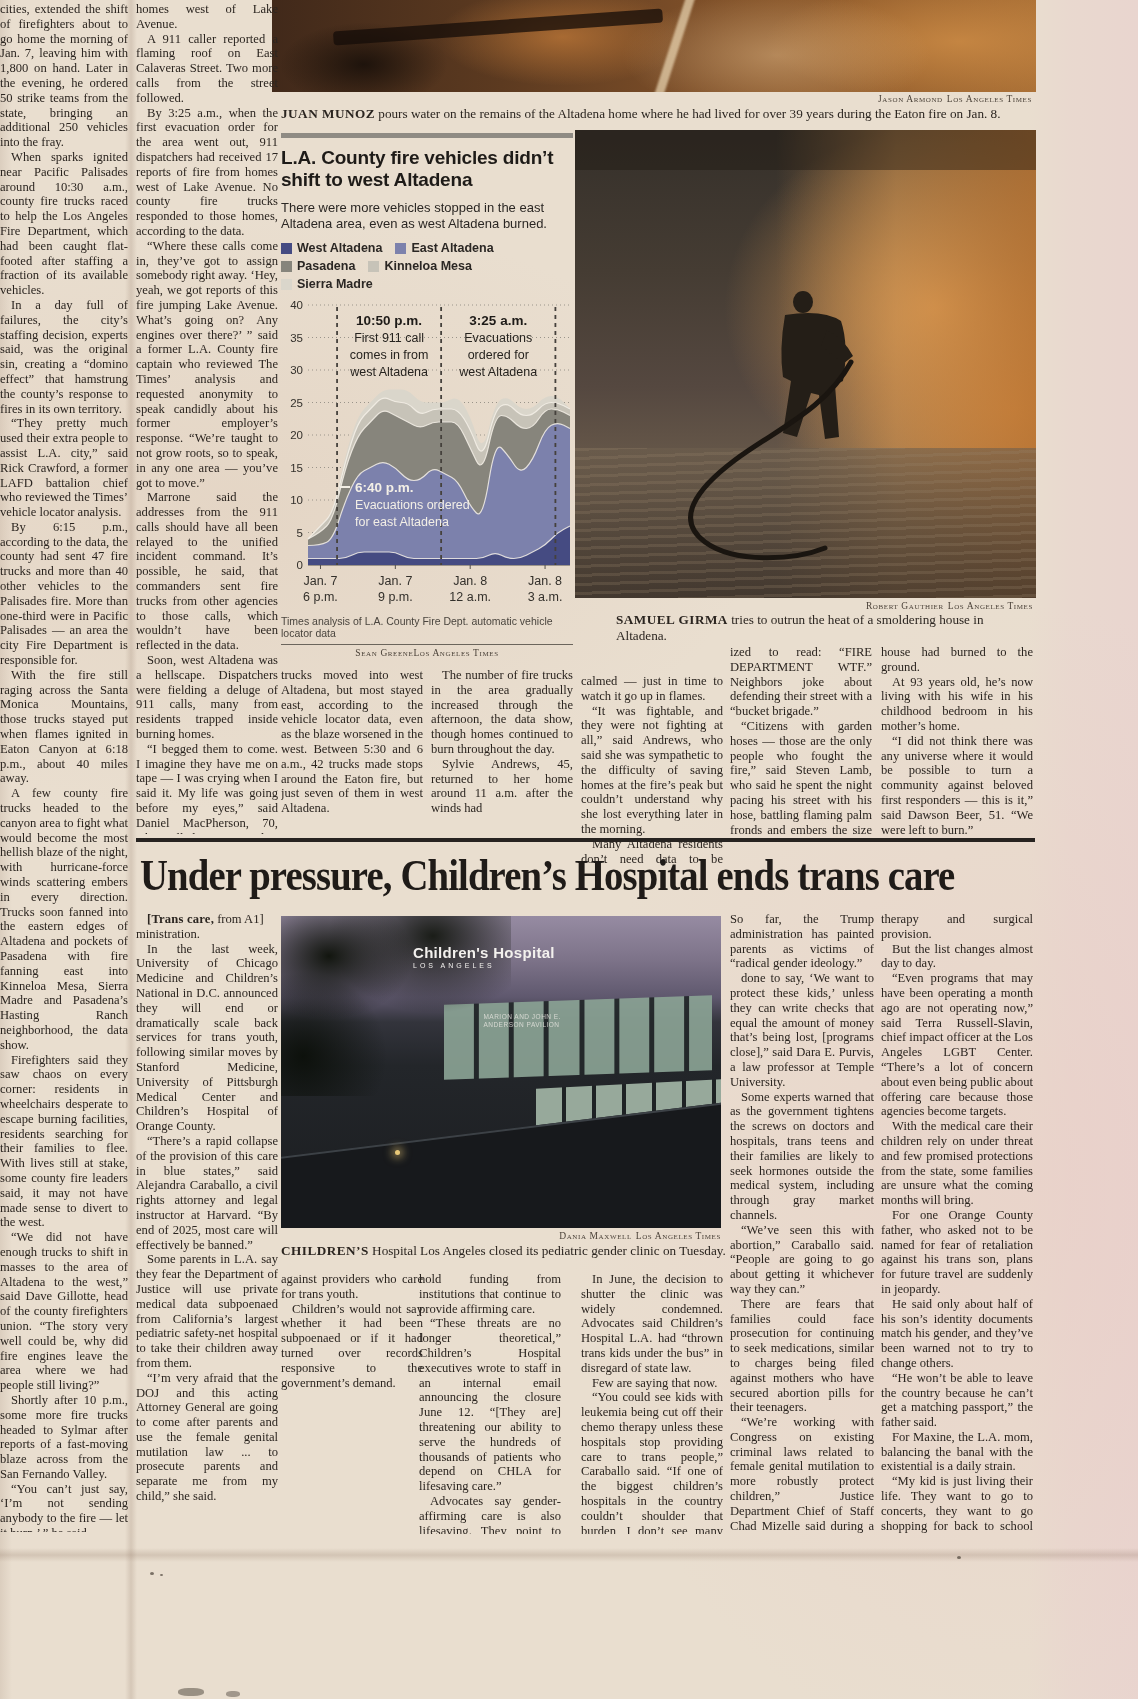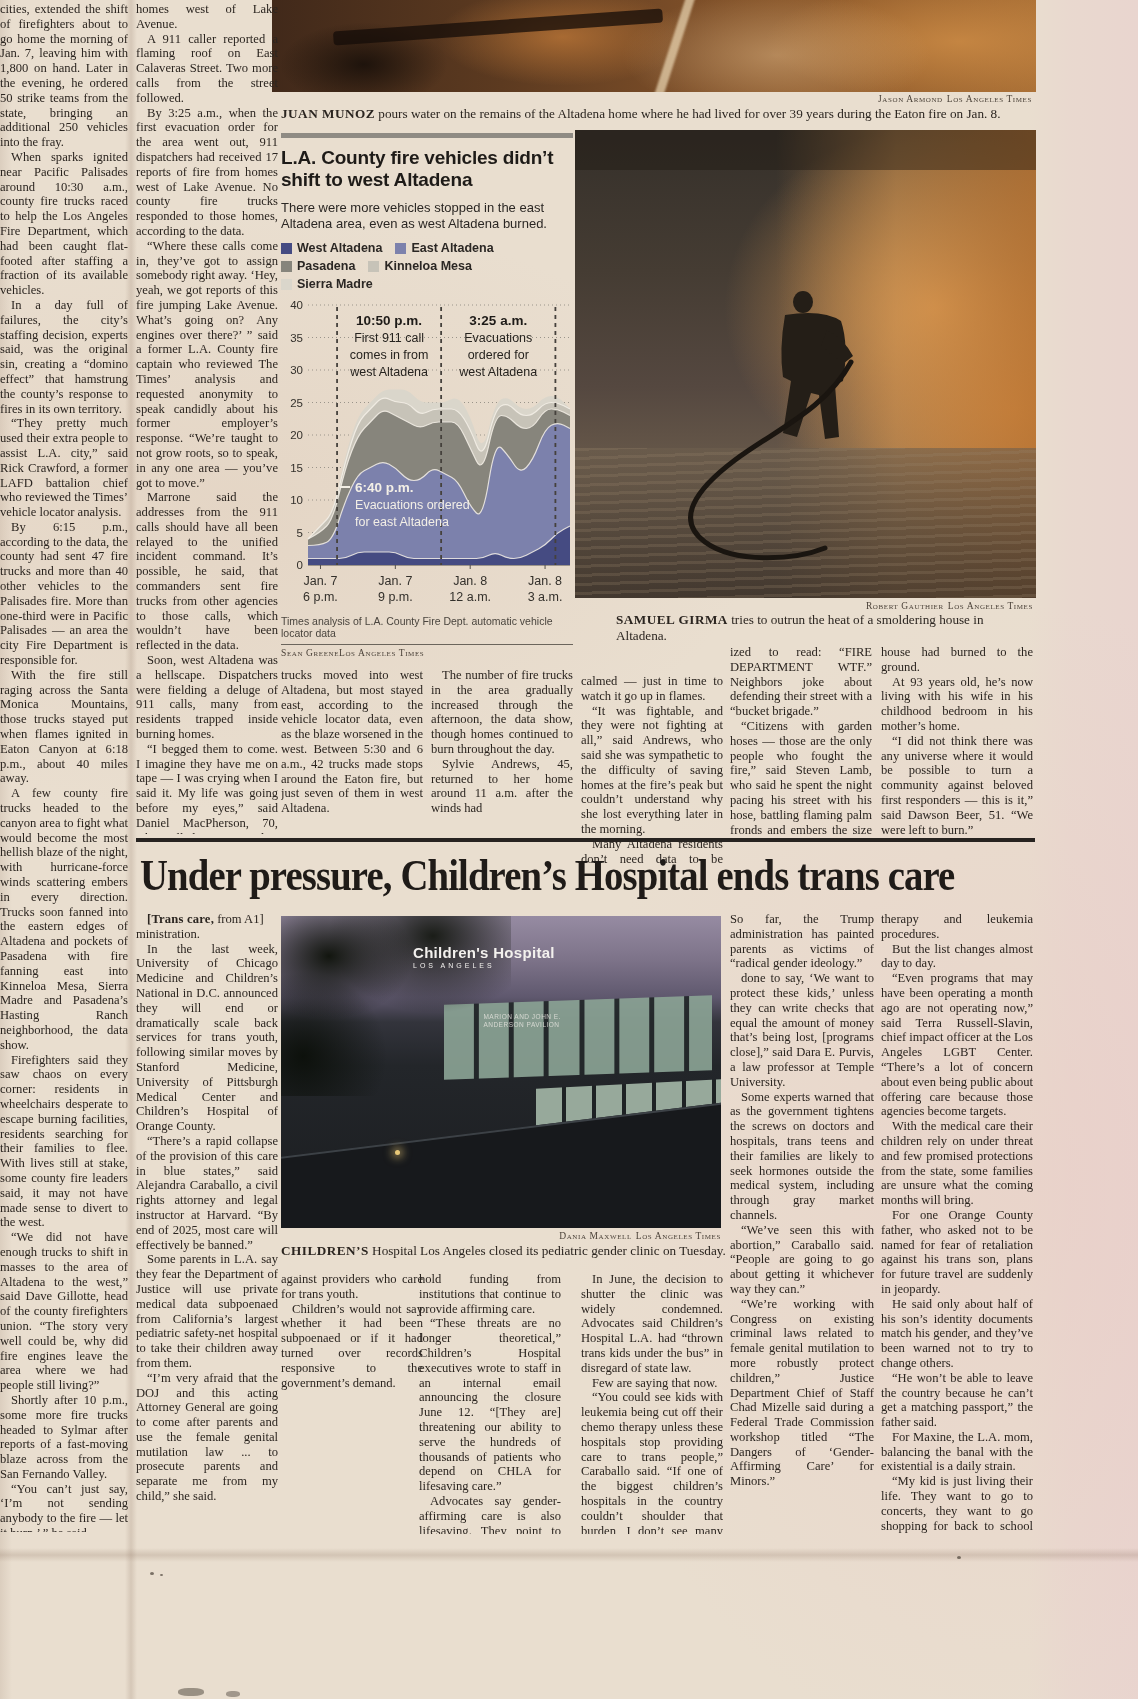--- a/index.html
+++ b/index.html
@@ -53,21 +53,21 @@
     font-size:19px;line-height:22px;letter-spacing:-.2px;color:#1e1b18;}
   .chart-sub{font-family:"Liberation Sans",sans-serif;font-size:13px;line-height:16px;
     color:#2b2724;margin-top:9px;}
   .chart-legend{margin-top:9px;display:flex;flex-wrap:wrap;
     font-family:"Liberation Sans",sans-serif;font-size:12.5px;font-weight:bold;color:#2b2724;}
   .chart-legend .li{display:flex;align-items:center;margin-right:13px;margin-bottom:4px;}
   .chart-legend .sw{width:11px;height:11px;margin-right:5px;display:inline-block;}
   .chart-source{font-family:"Liberation Sans",sans-serif;font-size:10.5px;color:#4a453e;
     margin-top:4px;padding-bottom:5px;border-bottom:1px solid #6b655c;}
   .chart-credit{font-size:9.5px;font-variant:small-caps;letter-spacing:.6px;color:#4a4138;
-    text-align:left;margin-top:3px;}
+    text-align:center;margin-top:3px;}
   #chart-svg text{font-family:"Liberation Sans",sans-serif;fill:#33302b;}
   #chart-svg .tk{font-size:11.5px;}
   #chart-svg .xtk{font-size:12.5px;}
   #chart-svg .ann{font-size:12.5px;fill:#26231f;}
   #chart-svg .ann-t{font-size:13.5px;font-weight:bold;fill:#1e1b18;}
   #chart-svg .ann-w{fill:#f3efe6;}
 
   
   .photo-girma{position:absolute;left:575px;top:130px;width:461px;height:468px;overflow:hidden;
     background:
@@ -331,24 +331,25 @@
 <div class="col" style="left:581px;top:1272px;height:262px;">
     <p>In June, the decision to shutter the clinic was widely condemned. Advocates said Children’s Hospital L.A. had “thrown trans kids under the bus” in disregard of state law.</p>
     <p>Few are saying that now.</p>
     <p>“You could see kids with leukemia being cut off their chemo therapy unless these hospitals stop providing care to trans people,” Caraballo said. “If one of the biggest children’s hospitals in the country couldn’t shoulder that burden, I don’t see many others being able to do so.”</p>
   </div>
 <div class="col" style="left:730px;top:912px;width:144px;height:622px;" data-cont="">
     <p>So far, the Trump administration has painted parents as victims of “radical gender ideology.”</p>
     <p>done to say, ‘We want to protect these kids,’ unless they can write checks that equal the amount of money that’s being lost, [programs close],” said Dara E. Purvis, a law professor at Temple University.</p>
     <p>Some experts warned that as the government tightens the screws on doctors and hospitals, trans teens and their families are likely to seek hormones outside the medical system, including through gray market channels.</p>
     <p>“We’ve seen this with abortion,” Caraballo said. “People are going to go about getting it whichever way they can.”</p>
+    <p>There are fears that families could face prosecution for continuing to seek medications, similar to charges being filed against mothers who have secured abortion pills for their teenagers.</p>
     <p>“We’re working with Congress on existing criminal laws related to female genital mutilation to more robustly protect children,” Justice Department Chief of Staff Chad Mizelle said during a Federal Trade Commission workshop titled “The Dangers of ‘Gender-Affirming Care’ for Minors.”</p>
   </div>
 <div class="col" style="left:881px;top:912px;width:152px;height:622px;" data-cont="">
-    <p>therapy and leukemia procedures.</p>
+    <p>therapy and surgical provision.</p>
     <p>But the list changes almost day to day.</p>
     <p>“Even programs that may have been operating a month ago are not operating now,” said Terra Russell-Slavin, chief impact officer at the Los Angeles LGBT Center. “There’s a lot of concern about even being public about offering care because those agencies become targets.</p>
     <p>With the medical care their children rely on under threat and few promised protections from the state, some families are unsure what the coming months will bring.</p>
     <p>For one Orange County father, who asked not to be named for fear of retaliation against his trans son, plans for future travel are suddenly in jeopardy.</p>
     <p>He said only about half of his son’s identity documents match his gender, and they’ve been warned not to try to change others.</p>
     <p>“He won’t be able to leave the country because he can’t get a matching passport,” the father said.</p>
     <p>For Maxine, the L.A. mom, balancing the banal with the existential is a daily strain.</p>
     <p>“My kid is just living their life. They want to go to concerts, they want to go shopping for back to school — they don’t know any of this is happening,” the mother said. “You have to experience this intense fear while maintaining a normal household for everybody else.”</p>
   </div>
 

